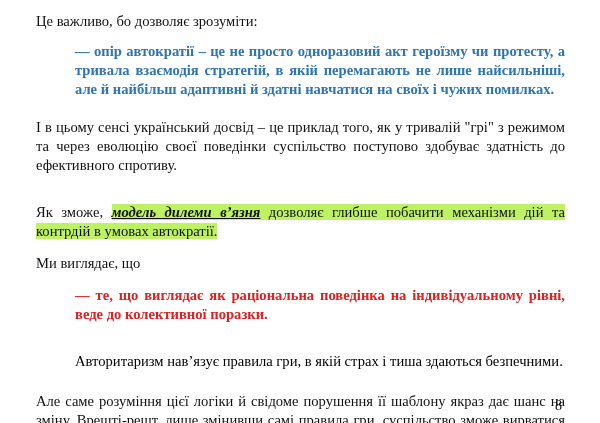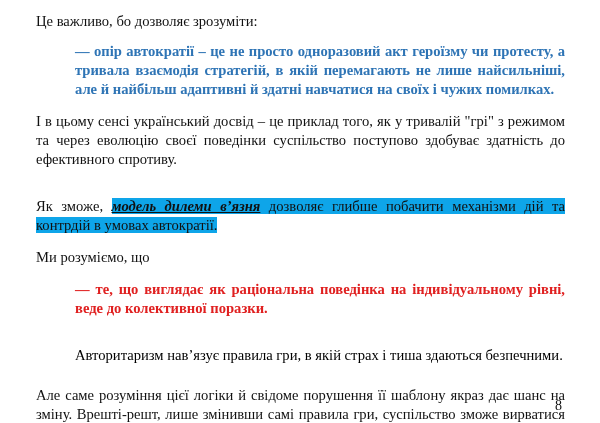--- a/index.html
+++ b/index.html
@@ -2,40 +2,40 @@
 <html><head>
 <meta charset="utf-8">
 <style>
   html, body { margin: 0; padding: 0; background: #ffffff; }
   body { width: 600px; height: 423px; overflow: hidden; position: relative;
          font-family: "Liberation Serif", "DejaVu Serif", serif; color: #111; }
   .page { position: absolute; left: 36px; top: 12px; width: 529px; font-size: 14.6px; line-height: 19px; }
   p { margin: 0; text-align: justify; }
   .p1 { margin-bottom: 11px; }
   .quote { margin-left: 39px; font-weight: bold; }
-  .blue { color: #2e74b5; margin-bottom: 13px; }
+  .blue { color: #2e74b5; margin-bottom: 19px; }
   .p2 { margin-bottom: 28px; }
   .p3 { margin-bottom: 13px; }
-  .hl { background: #0ea5e9; }
+  .hl { background: #bef264; }
   .term { font-weight: bold; font-style: italic; text-decoration: underline; }
   .p4 { margin-bottom: 13px; }
   .red { color: #e02020; }
   .redquote { margin-bottom: 28px; }
   .dash { color: #e02020; }
   .plain-red { margin-left: 39px; color: #000000; margin-bottom: 21px; }
   .p5 { margin-bottom: 14px; }
   .pagenum { position: absolute; left: 555px; top: 398px; font-size: 14px; }
 </style>
 </head>
 <body>
 
 <div class="page">
   <p class="p1">Це важливо, бо дозволяє зрозуміти:</p>
   <p class="quote blue">— опір автократії – це не просто одноразовий акт героїзму чи протесту, а тривала взаємодія стратегій, в якій перемагають не лише найсильніші, але й найбільш адаптивні й здатні навчатися на своїх і чужих помилках.</p>
   <p class="p2">І в цьому сенсі український досвід – це приклад того, як у тривалій "грі" з режимом та через еволюцію своєї поведінки суспільство поступово здобуває здатність до ефективного спротиву.</p>
   <p class="p3"><span>Як зможе, </span><span class="hl"><span class="term">модель дилеми в’язня</span><span> дозволяє глибше побачити механізми дій та контрдій в умовах автократії.</span></span></p>
-  <p class="p4">Ми розуміємо, що</p>
+  <p class="p4">Ми виглядає, що</p>
   <p class="quote redquote"><span class="dash">— </span><span class="red">те, що виглядає як раціональна поведінка на індивідуальному рівні, веде до колективної поразки.</span></p>
   <p class="plain-red">Авторитаризм нав’язує правила гри, в якій страх і тиша здаються безпечними.</p>
   <p class="p5">Але саме розуміння цієї логіки й свідоме порушення її шаблону якраз дає шанс на зміну. Врешті-решт, лише змінивши самі правила гри, суспільство зможе вирватися з цієї пастки. І уроки української боротьби останніх десятиріч можуть бути в нагоді в інших країнах світу.</p>
 
 </div>
 <div class="pagenum">8</div>
 
 </body></html>

